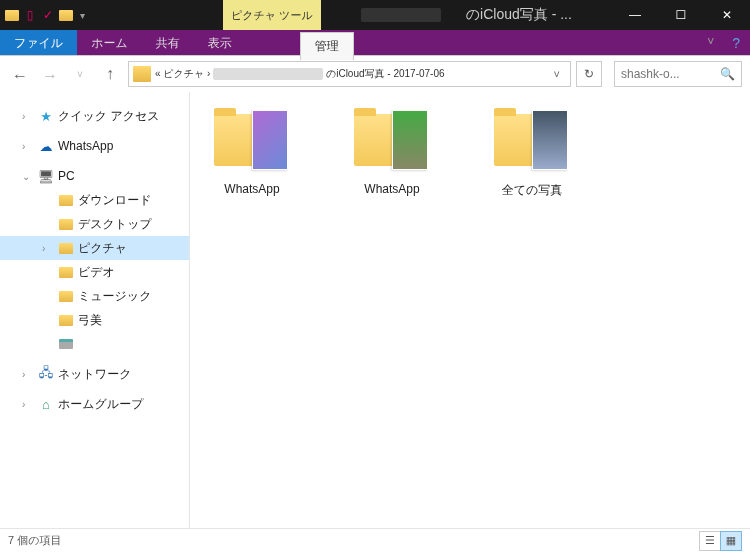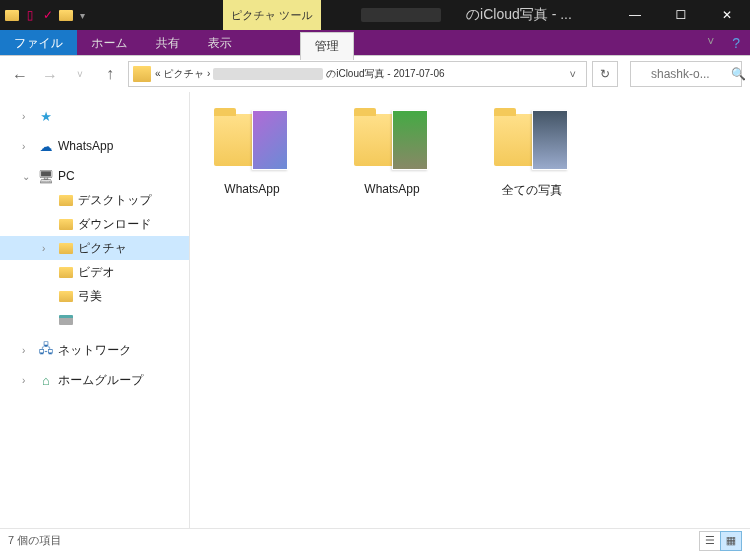--- a/index.html
+++ b/index.html
@@ -28,21 +28,21 @@
 
 .addr-row { height: 36px; display: flex; align-items: center; padding: 4px 8px; gap: 6px; background: #fff; }
 .nav-arrow { width: 24px; height: 24px; display: flex; align-items: center; justify-content: center; color: #666; font-size: 16px; }
 .nav-arrow.disabled { color: #bbb; }
 .addr-box { flex: 1; height: 26px; border: 1px solid #ccc; display: flex; align-items: center; padding: 0 4px; }
 .addr-folder-icon { width: 18px; height: 16px; background: linear-gradient(#ffd86b,#e6b84a); border-radius: 1px; margin-right: 4px; }
 .addr-text { flex: 1; color: #333; font-size: 10px; white-space: nowrap; overflow: hidden; }
 .addr-blur { display: inline-block; width: 110px; height: 12px; background: #ddd; border-radius: 2px; vertical-align: middle; }
 .addr-chev { color: #666; padding: 0 6px; font-size: 11px; }
 .refresh-btn { width: 26px; height: 26px; border: 1px solid #ccc; display: flex; align-items: center; justify-content: center; color: #555; margin-left: -1px; }
-.search-box { width: 112px; height: 26px; border: 1px solid #ccc; display: flex; align-items: center; padding: 0 20px; margin-left: 6px; }
+.search-box { width: 128px; height: 26px; border: 1px solid #ccc; display: flex; align-items: center; padding: 0 6px; margin-left: 6px; }
 .search-input { border: none; outline: none; flex: 1; font-size: 12px; color: #999; width: 80px; }
 .search-icon { color: #666; font-size: 12px; }
 
 
 .main { display: flex; height: calc(552px - 30px - 26px - 36px - 24px); }
 .sidebar { width: 190px; border-right: 1px solid #e5e5e5; padding: 12px 0 0 0; overflow-y: auto; }
 .tree-item { display: flex; align-items: center; height: 24px; padding-left: 8px; font-size: 12px; color: #222; gap: 4px; }
 .tree-item.selected { background: #cce8ff; }
 .tree-item.l1 { padding-left: 22px; }
 .tree-item.l2 { padding-left: 42px; }
@@ -141,60 +141,68 @@
     <span class="search-icon">🔍</span>
   </div>
 </div>
 
 <div class="main">
 
   <div class="sidebar">
     <div class="tree-item l1">
       <span class="tree-chevron">›</span>
       <span class="tree-icon icon-star">★</span>
+      <span>クイック アクセス</span>
     </div>
     <div class="tree-spacer"></div>
     <div class="tree-item l1">
       <span class="tree-chevron">›</span>
       <span class="tree-icon icon-onedrive">☁</span>
       <span>WhatsApp</span>
     </div>
     <div class="tree-spacer"></div>
     <div class="tree-item l1">
       <span class="tree-chevron">⌄</span>
       <span class="tree-icon icon-pc">🖥</span>
       <span>PC</span>
     </div>
     <div class="tree-item l2">
       <span class="tree-chevron"></span>
       <span class="tree-icon">
           <span class="icon-folder"></span>
         </span>
+      <span>ダウンロード</span>
+    </div>
+    <div class="tree-item l2">
+      <span class="tree-chevron"></span>
+      <span class="tree-icon">
+          <span class="icon-folder"></span>
+        </span>
       <span>デスクトップ</span>
     </div>
-    <div class="tree-item l2">
-      <span class="tree-chevron"></span>
-      <span class="tree-icon">
-          <span class="icon-folder"></span>
-        </span>
-      <span>ダウンロード</span>
-    </div>
     <div class="tree-item l2 selected">
       <span class="tree-chevron">›</span>
       <span class="tree-icon">
           <span class="icon-folder"></span>
         </span>
       <span>ピクチャ</span>
     </div>
     <div class="tree-item l2">
       <span class="tree-chevron"></span>
       <span class="tree-icon">
           <span class="icon-folder"></span>
         </span>
       <span>ビデオ</span>
+    </div>
+    <div class="tree-item l2">
+      <span class="tree-chevron"></span>
+      <span class="tree-icon">
+          <span class="icon-folder"></span>
+        </span>
+      <span>ミュージック</span>
     </div>
     <div class="tree-item l2">
       <span class="tree-chevron"></span>
       <span class="tree-icon">
           <span class="icon-folder"></span>
         </span>
       <span>弓美</span>
     </div>
     <div class="tree-item l2">
       <span class="tree-chevron"></span>

